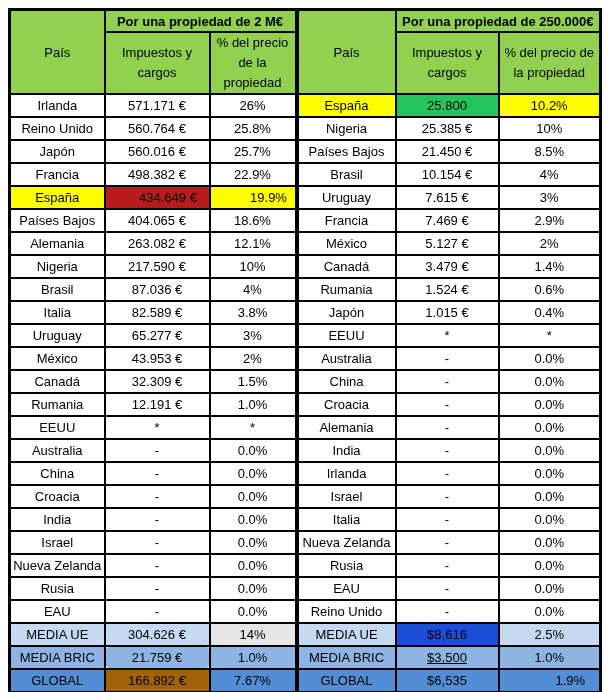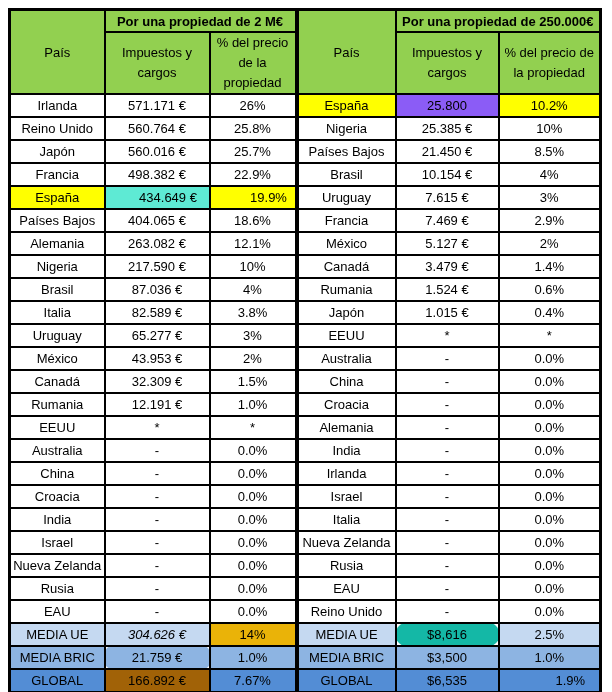--- a/index.html
+++ b/index.html
@@ -57,21 +57,21 @@
         <th class="green sub-hdr">Impuestos y cargos</th>
         <th class="green sub-hdr">% del precio de la propiedad</th>
       </tr>
     </thead>
     <tbody>
         <tr>
           <td>Irlanda</td>
           <td>571.171 €</td>
           <td>26%</td>
           <td class="section-start" style="background: rgb(255, 255, 0);">España</td>
-          <td style="background: #8b5cf6; margin-top: 7px;">25.800</td>
+          <td style="background: #22c55e; margin-top: 7px;">25.800</td>
           <td style="background: rgb(255, 255, 0);">10.2%</td>
         </tr>
         <tr>
           <td>Reino Unido</td>
           <td>560.764 €</td>
           <td>25.8%</td>
           <td class="section-start">Nigeria</td>
           <td>25.385 €</td>
           <td>10%</td>
         </tr>
@@ -86,21 +86,21 @@
         <tr>
           <td>Francia</td>
           <td>498.382 €</td>
           <td>22.9%</td>
           <td class="section-start">Brasil</td>
           <td>10.154 €</td>
           <td>4%</td>
         </tr>
         <tr>
           <td style="background: rgb(255, 255, 0);">España</td>
-          <td style="background: #5eead4; padding-left: 24px;">434.649 €</td>
+          <td style="background: #b91c1c; padding-left: 24px;">434.649 €</td>
           <td style="background: rgb(255, 255, 0); padding-left: 34px;">19.9%</td>
           <td class="section-start">Uruguay</td>
           <td>7.615 €</td>
           <td>3%</td>
         </tr>
         <tr>
           <td>Países Bajos</td>
           <td>404.065 €</td>
           <td>18.6%</td>
           <td class="section-start">Francia</td>
@@ -238,32 +238,32 @@
         <tr>
           <td>EAU</td>
           <td>-</td>
           <td>0.0%</td>
           <td class="section-start">Reino Unido</td>
           <td>-</td>
           <td>0.0%</td>
         </tr>
         <tr>
           <td style="background: rgb(197, 217, 241);">MEDIA UE</td>
-          <td style="background: rgb(197, 217, 241); font-style: italic;">304.626 €</td>
-          <td style="background: #eab308;">14%</td>
+          <td style="background: rgb(197, 217, 241);">304.626 €</td>
+          <td style="background: #e5e5e5;">14%</td>
           <td class="section-start" style="background: rgb(197, 217, 241);">MEDIA UE</td>
-          <td style="background: #14b8a6; border-radius: 10px;">$8,616</td>
+          <td style="background: #1d4ed8;">$8,616</td>
           <td style="background: rgb(197, 217, 241);">2.5%</td>
         </tr>
         <tr>
           <td style="background: rgb(141, 180, 226);">MEDIA BRIC</td>
           <td style="background: rgb(141, 180, 226); border-radius: 7px;">21.759 €</td>
           <td style="background: rgb(141, 180, 226);">1.0%</td>
           <td class="section-start" style="background: rgb(141, 180, 226);">MEDIA BRIC</td>
-          <td style="background: rgb(141, 180, 226);">$3,500</td>
+          <td style="background: rgb(141, 180, 226); text-decoration: underline;">$3,500</td>
           <td style="background: rgb(141, 180, 226);">1.0%</td>
         </tr>
         <tr>
           <td style="background: rgb(83, 141, 213);">GLOBAL</td>
           <td style="background: #a16207;">166.892 €</td>
           <td style="background: rgb(83, 141, 213); margin-left: 16px;">7.67%</td>
           <td class="section-start" style="background: rgb(83, 141, 213);">GLOBAL</td>
           <td style="background: rgb(83, 141, 213);">$6,535</td>
           <td style="background: rgb(83, 141, 213); padding-left: 44px;">1.9%</td>
         </tr>

